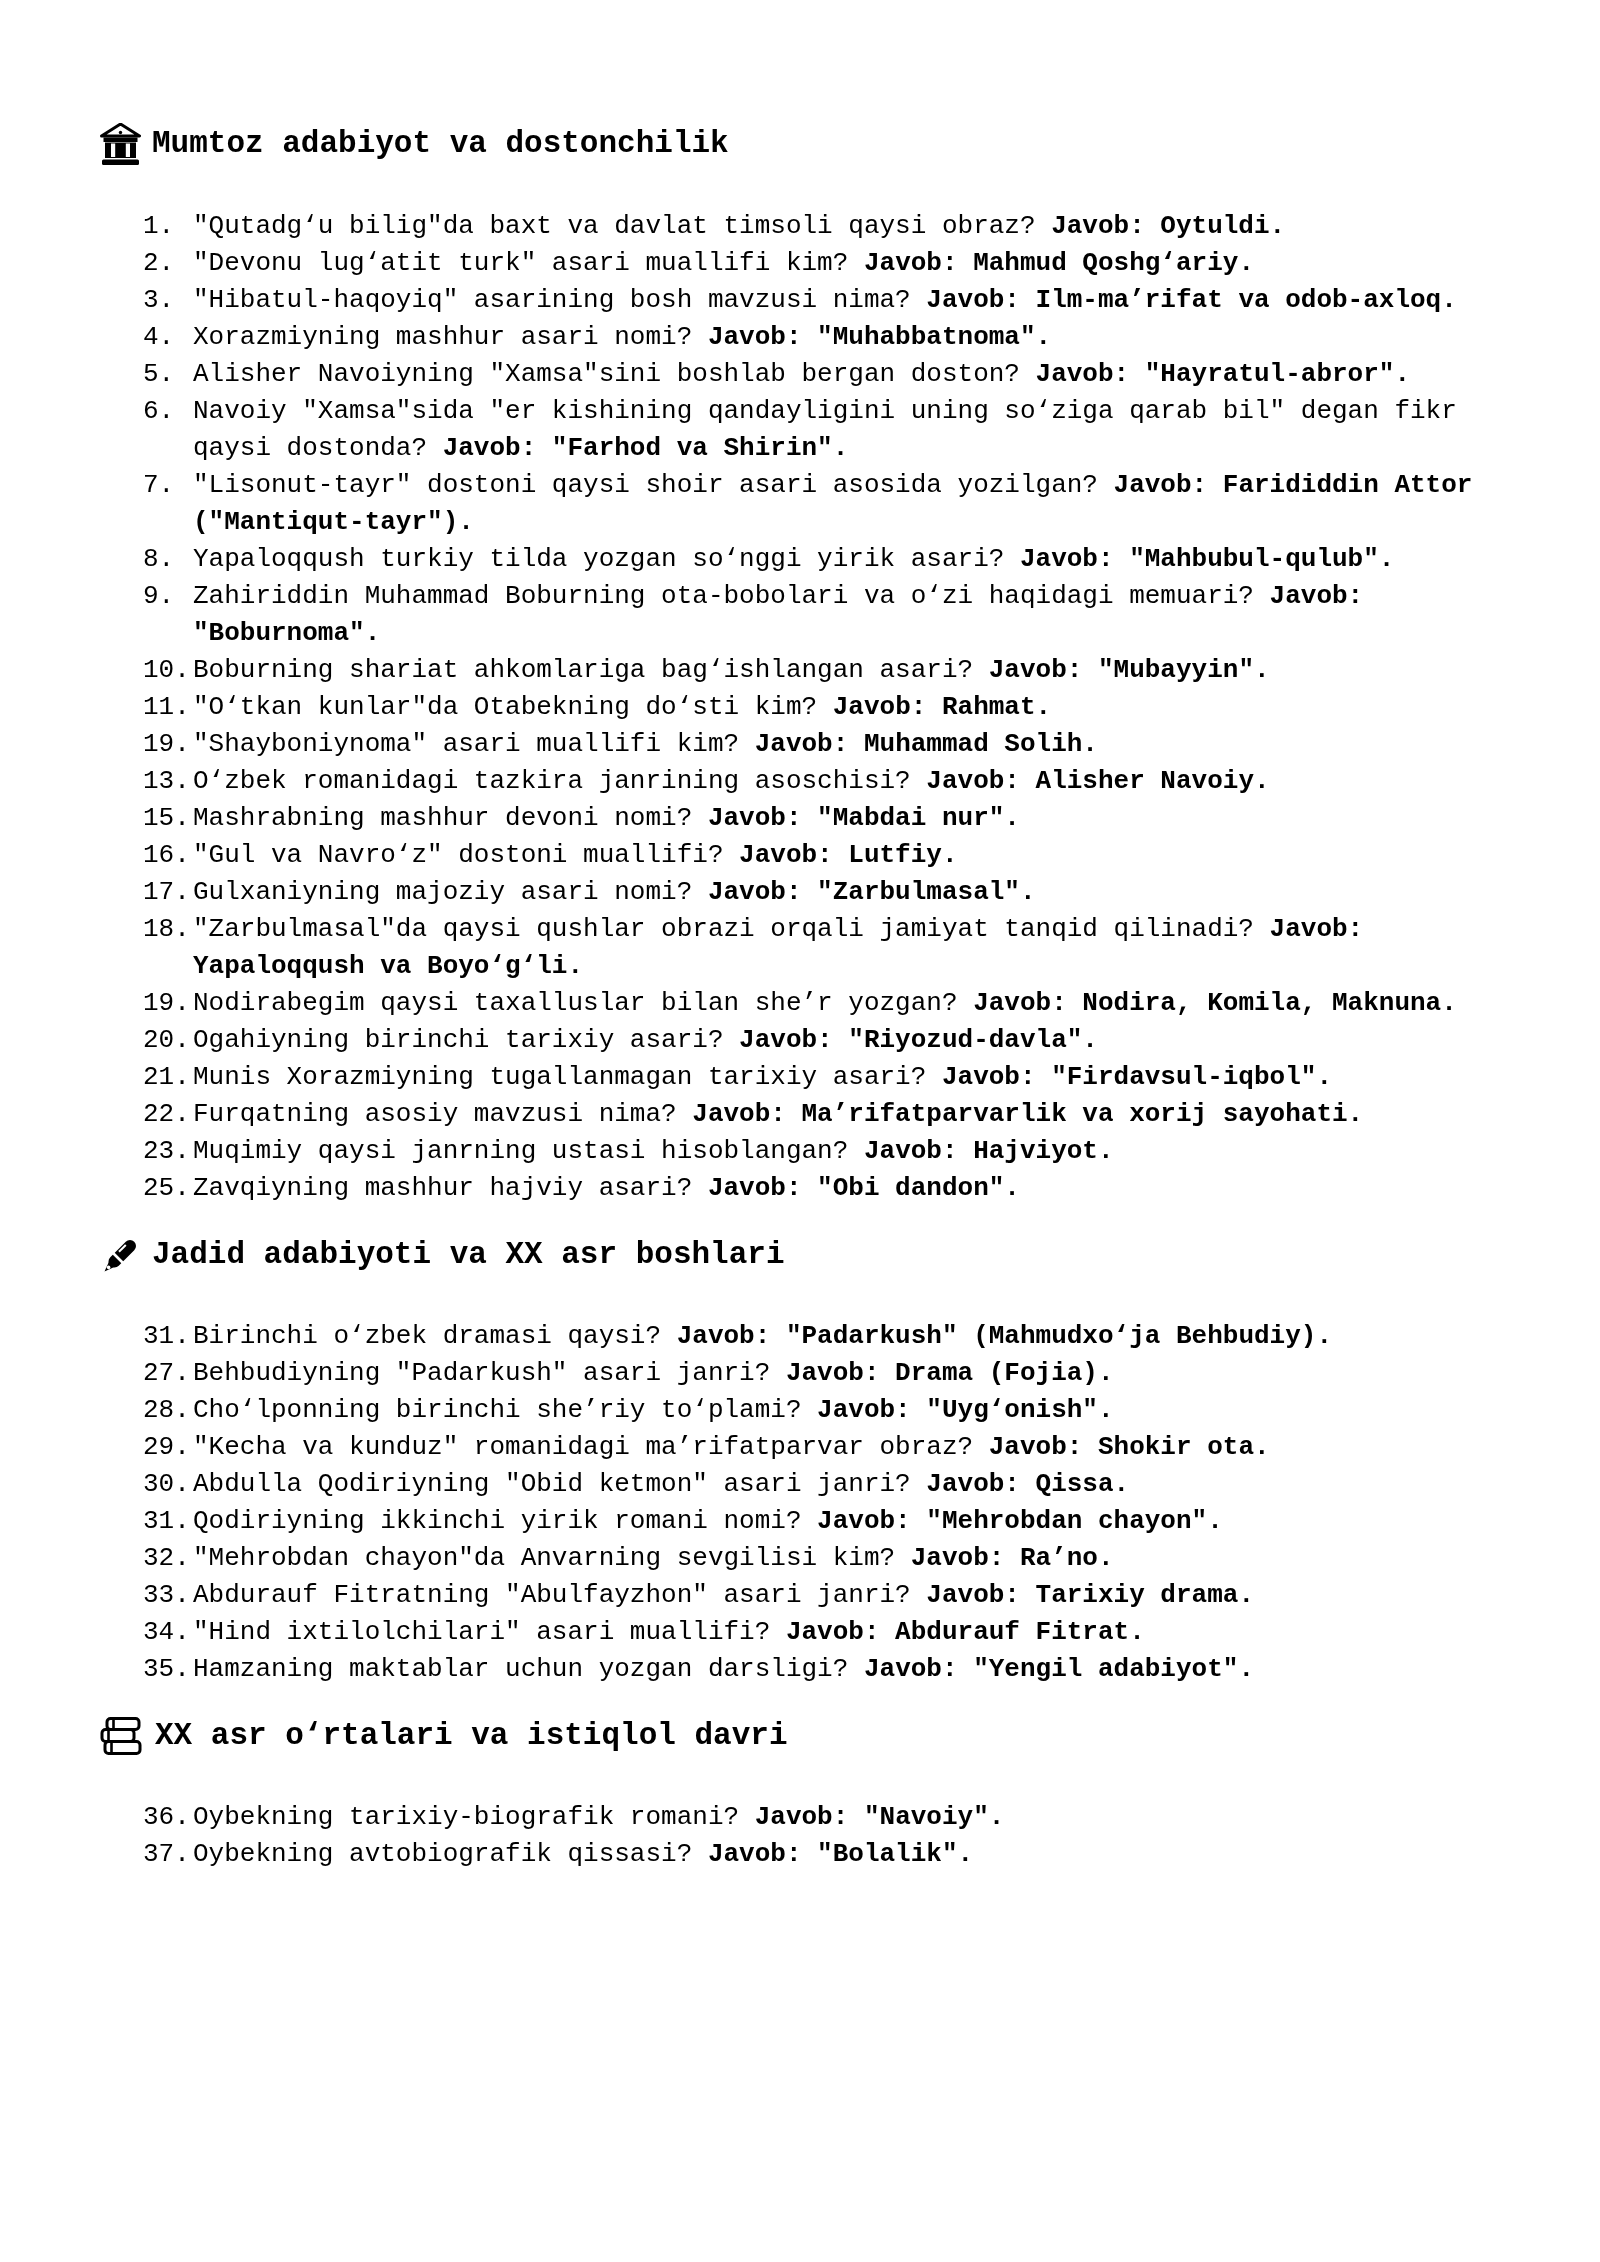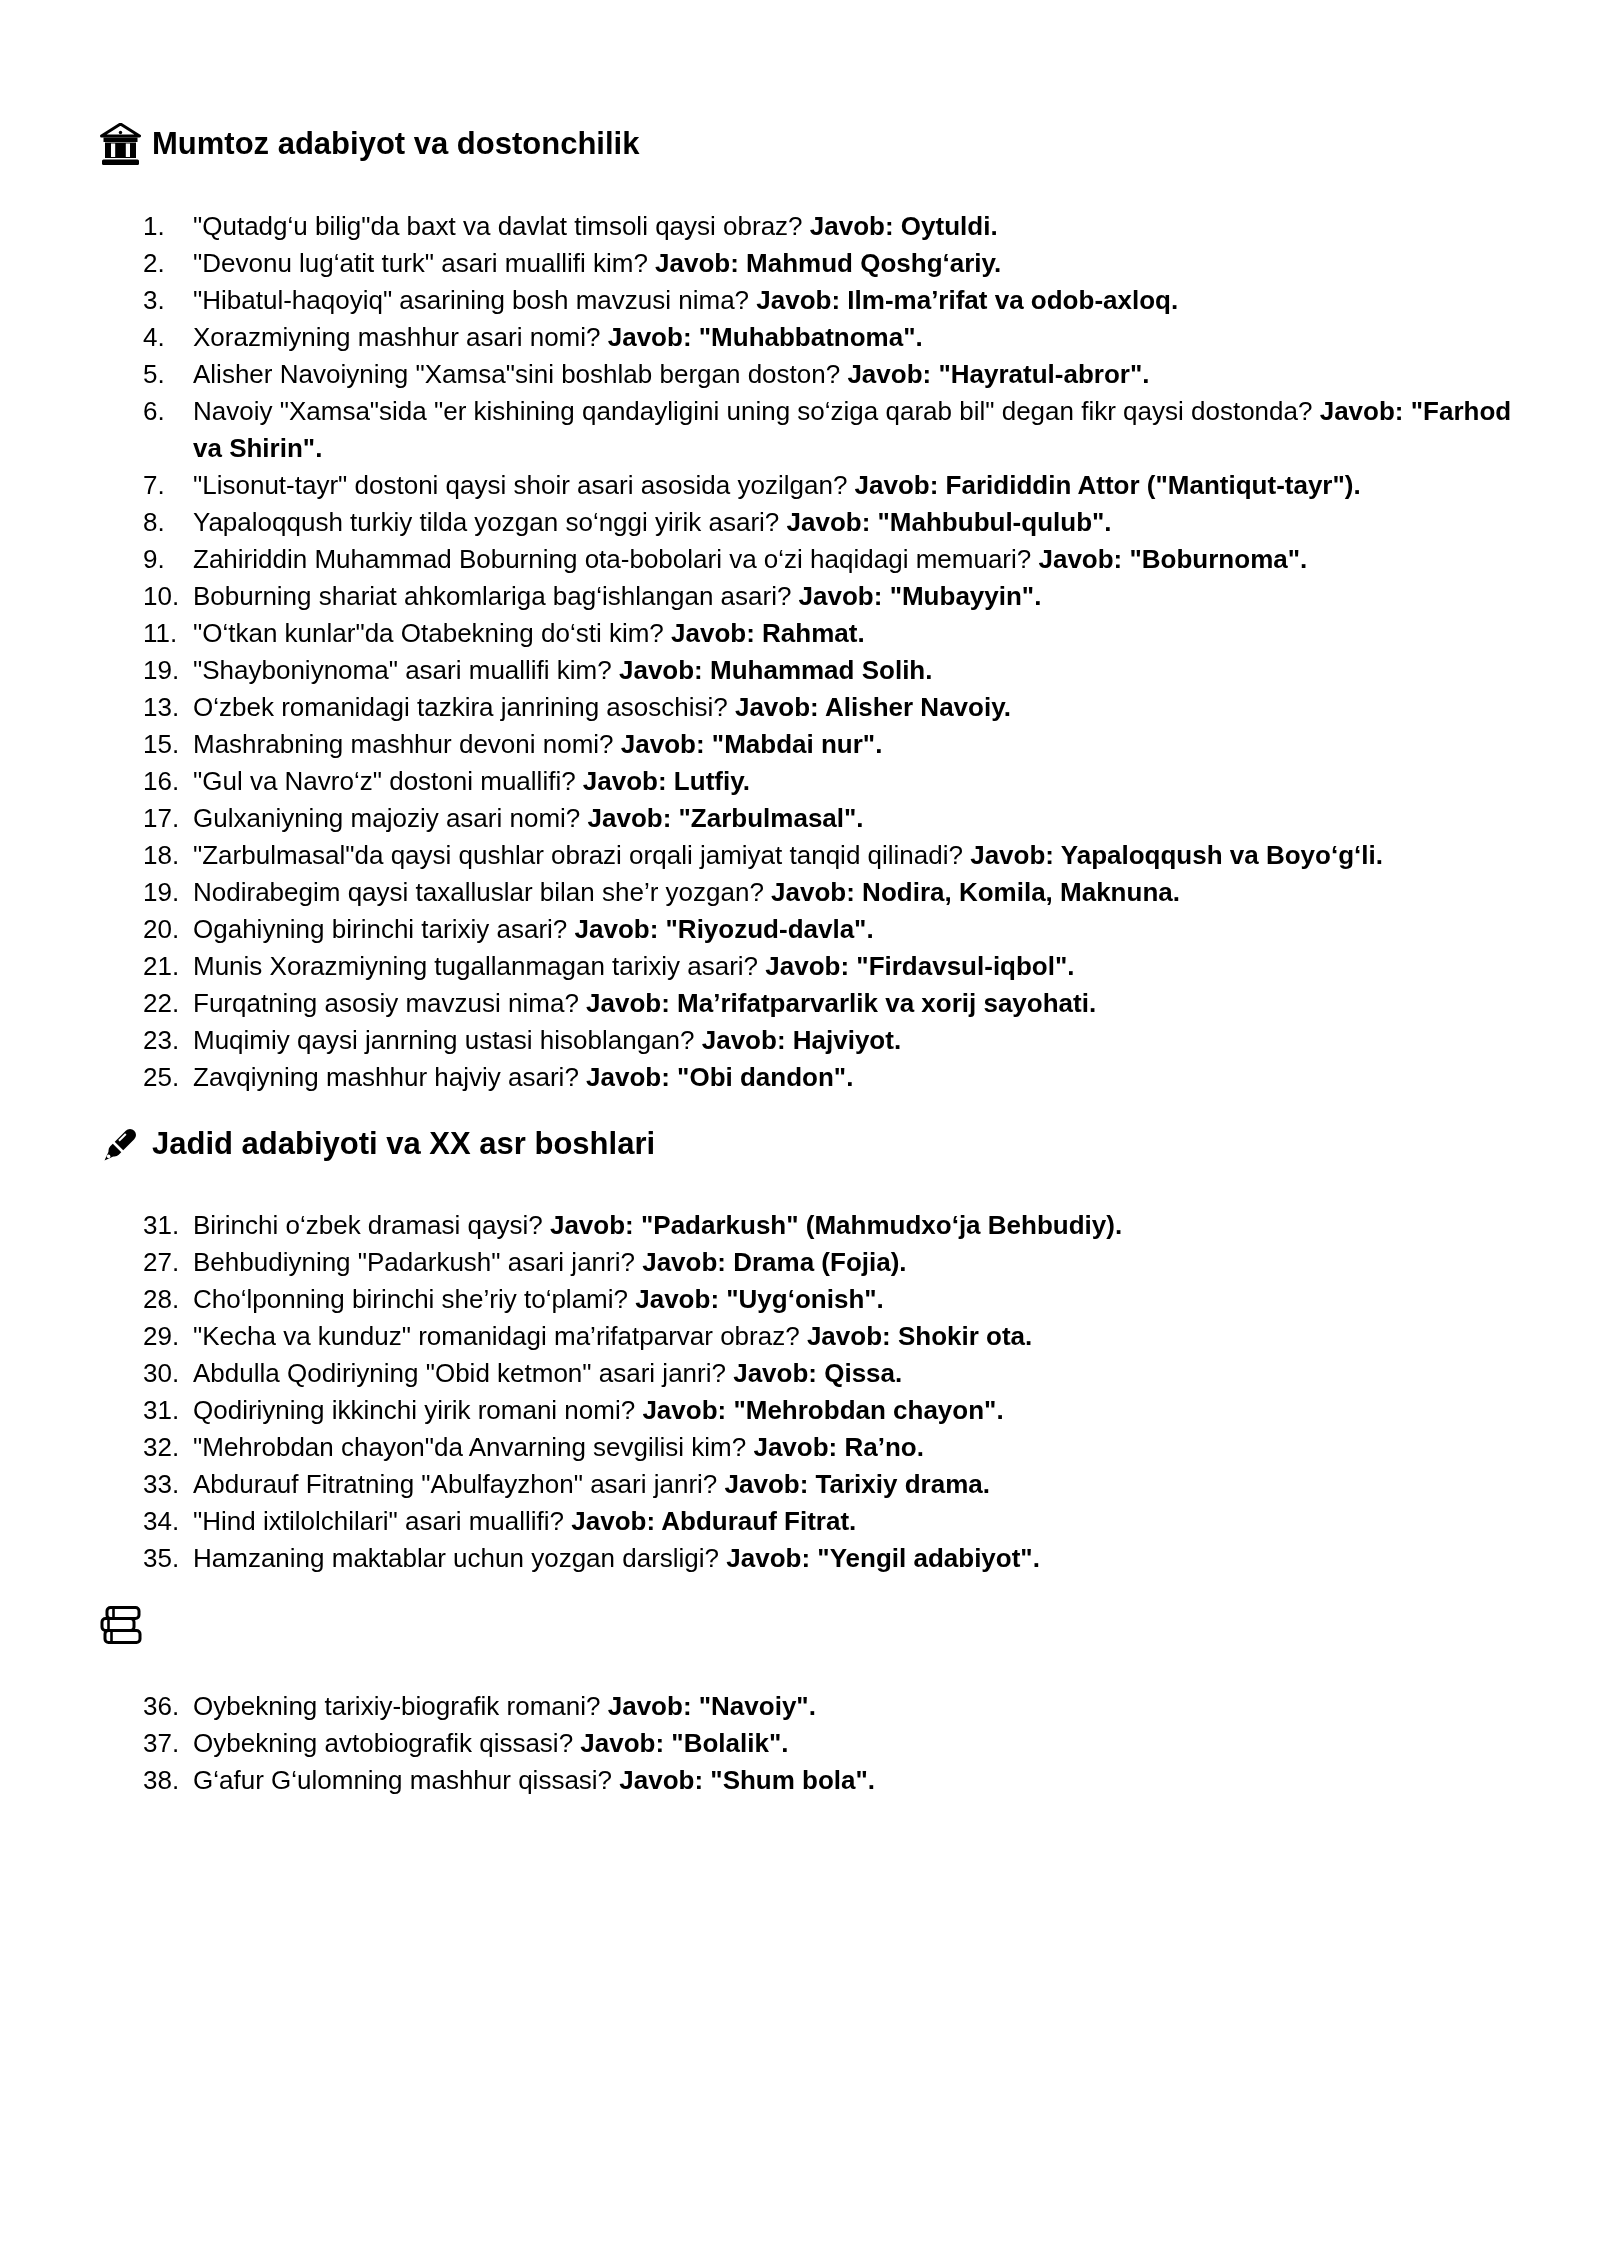--- a/index.html
+++ b/index.html
@@ -6,21 +6,21 @@
     margin: 0;
     padding: 0;
     background: #ffffff;
   }
   .page {
     position: relative;
     width: 1600px;
     height: 1874px;
     background: #ffffff;
     color: #000000;
-    font-family: Liberation Sans, sans-serif;
+    font-family: Liberation Mono, monospace;
     font-size: 26px;
     line-height: 37px;
     box-sizing: border-box;
     padding: 123px 60px 0 100px;
     overflow: hidden;
   }
   .section ~ .section {
     margin-top: 28px;
   }
   .section-header {
@@ -144,20 +144,21 @@
       <span class="icon">
         <svg width="44" height="41" viewBox="0 0 44 41" xmlns="http://www.w3.org/2000/svg">
           <rect x="7" y="2.5" width="32" height="11" rx="3.5" fill="#ffffff" stroke="#000000" stroke-width="3"></rect>
           <path d="M13.5 3.5 L13.5 12.5" stroke="#000000" stroke-width="2.6"></path>
           <rect x="2" y="13.5" width="32" height="12" rx="3.5" fill="#ffffff" stroke="#000000" stroke-width="3"></rect>
           <path d="M8.5 14.5 L8.5 24.5" stroke="#000000" stroke-width="2.6"></path>
           <rect x="5" y="25.5" width="35" height="12" rx="3.5" fill="#ffffff" stroke="#000000" stroke-width="3"></rect>
           <path d="M11.5 26.5 L11.5 36.5" stroke="#000000" stroke-width="2.6"></path>
         </svg>
       </span>
+      <h2 class="section-title">XX asr o‘rtalari va istiqlol davri</h2>
     </div>
     <ol class="qa-list">
         <li><span class="num">36.</span><span class="q">Oybekning tarixiy-biografik romani? </span><span class="a">Javob: "Navoiy".</span></li>
         <li><span class="num">37.</span><span class="q">Oybekning avtobiografik qissasi? </span><span class="a">Javob: "Bolalik".</span></li>
         <li><span class="num">38.</span><span class="q">G‘afur G‘ulomning mashhur qissasi? </span><span class="a">Javob: "Shum bola".</span></li>
       </ol>
   </section>
 
 </div>
 

